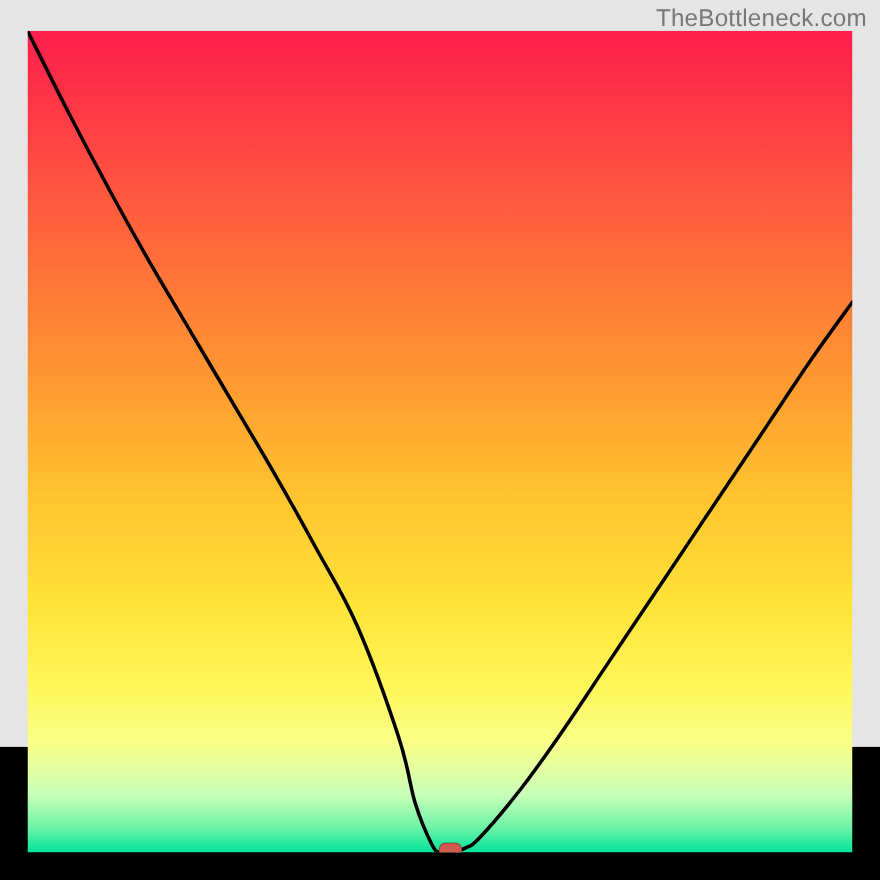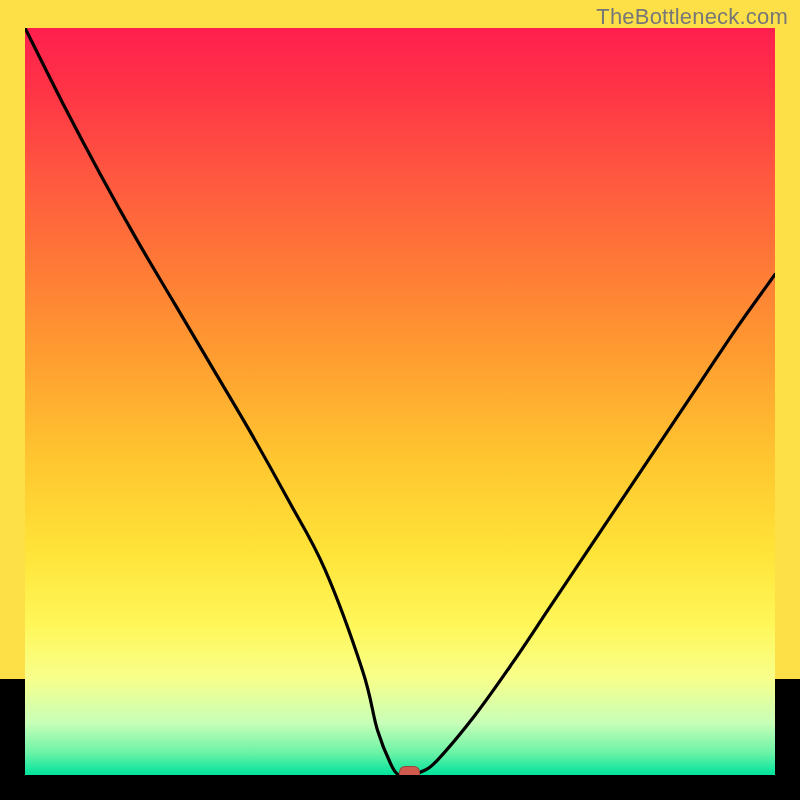--- a/index.html
+++ b/index.html
@@ -8,21 +8,21 @@
     width: 800px;
     height: 800px;
     background: #000;
     overflow: hidden;
     font-family: Arial, Helvetica, sans-serif;
   }
   .frame {
     position: relative;
     width: 800px;
     height: 679px;
-    background: #fde047;
+    background: #e5e5e5;
   }
   .watermark {
     position: absolute;
     top: 4px;
     right: 12px;
     color: #777;
     font-size: 22px;
     font-weight: 500;
     letter-spacing: 0.2px;
     z-index: 5;

